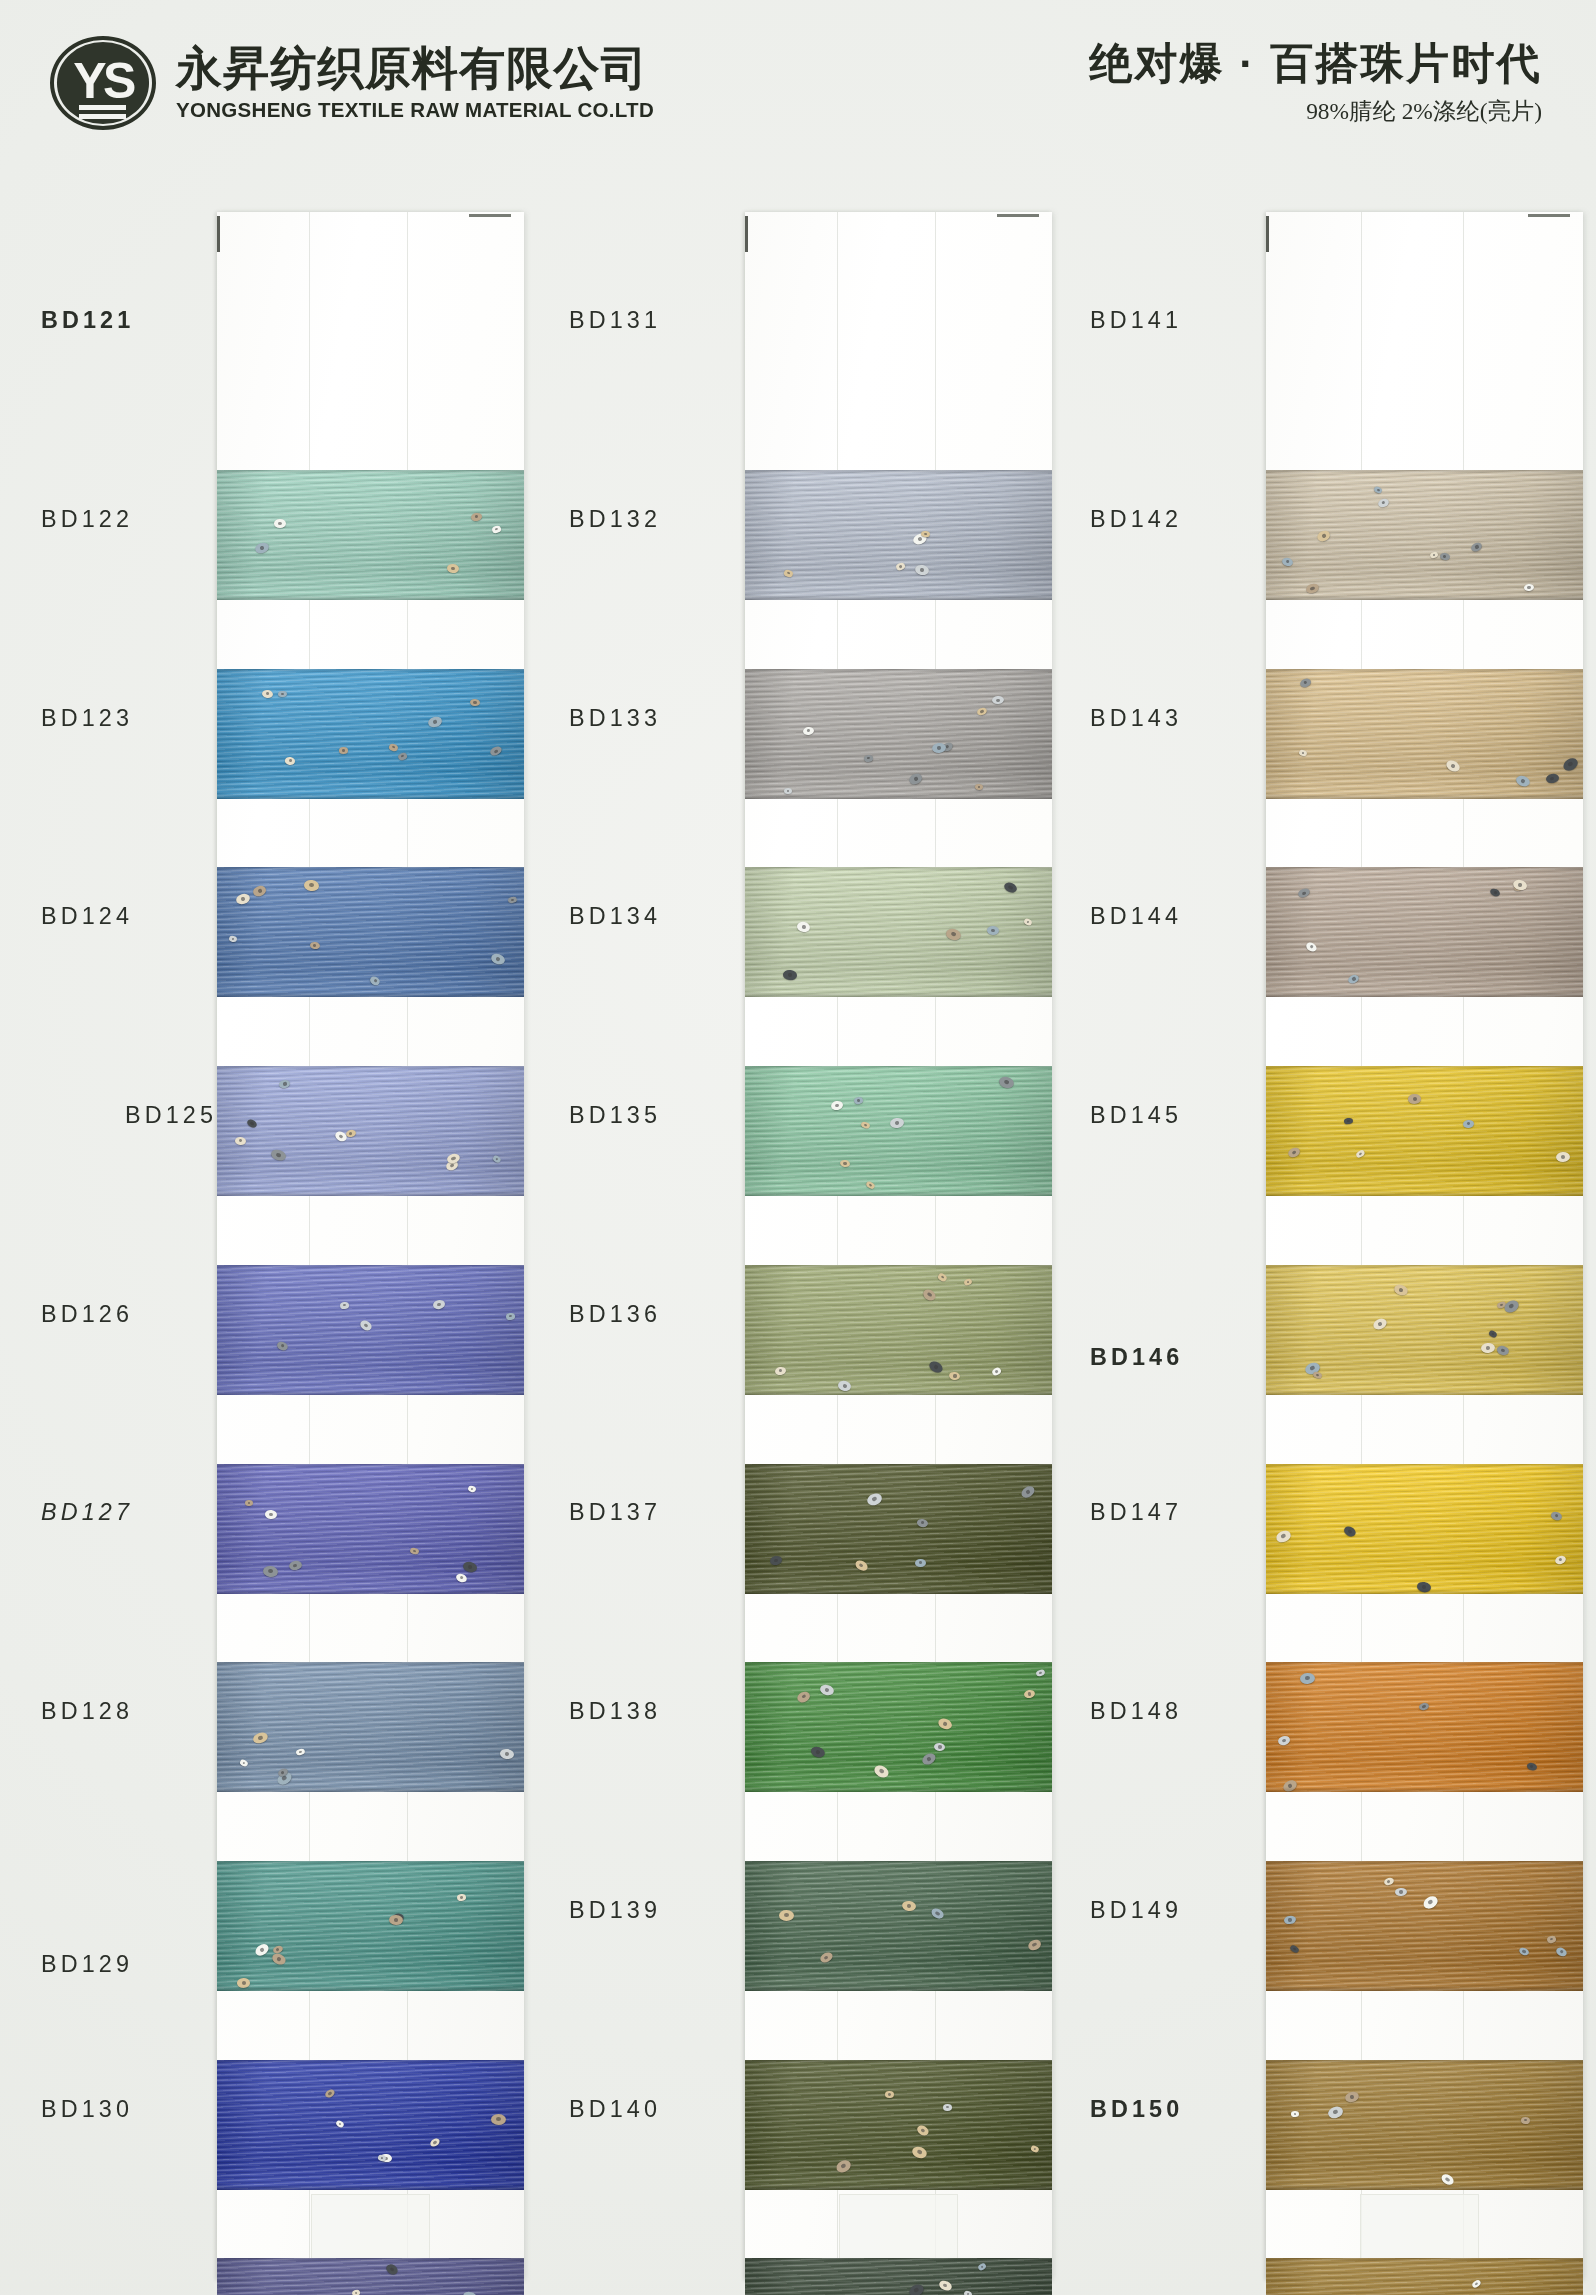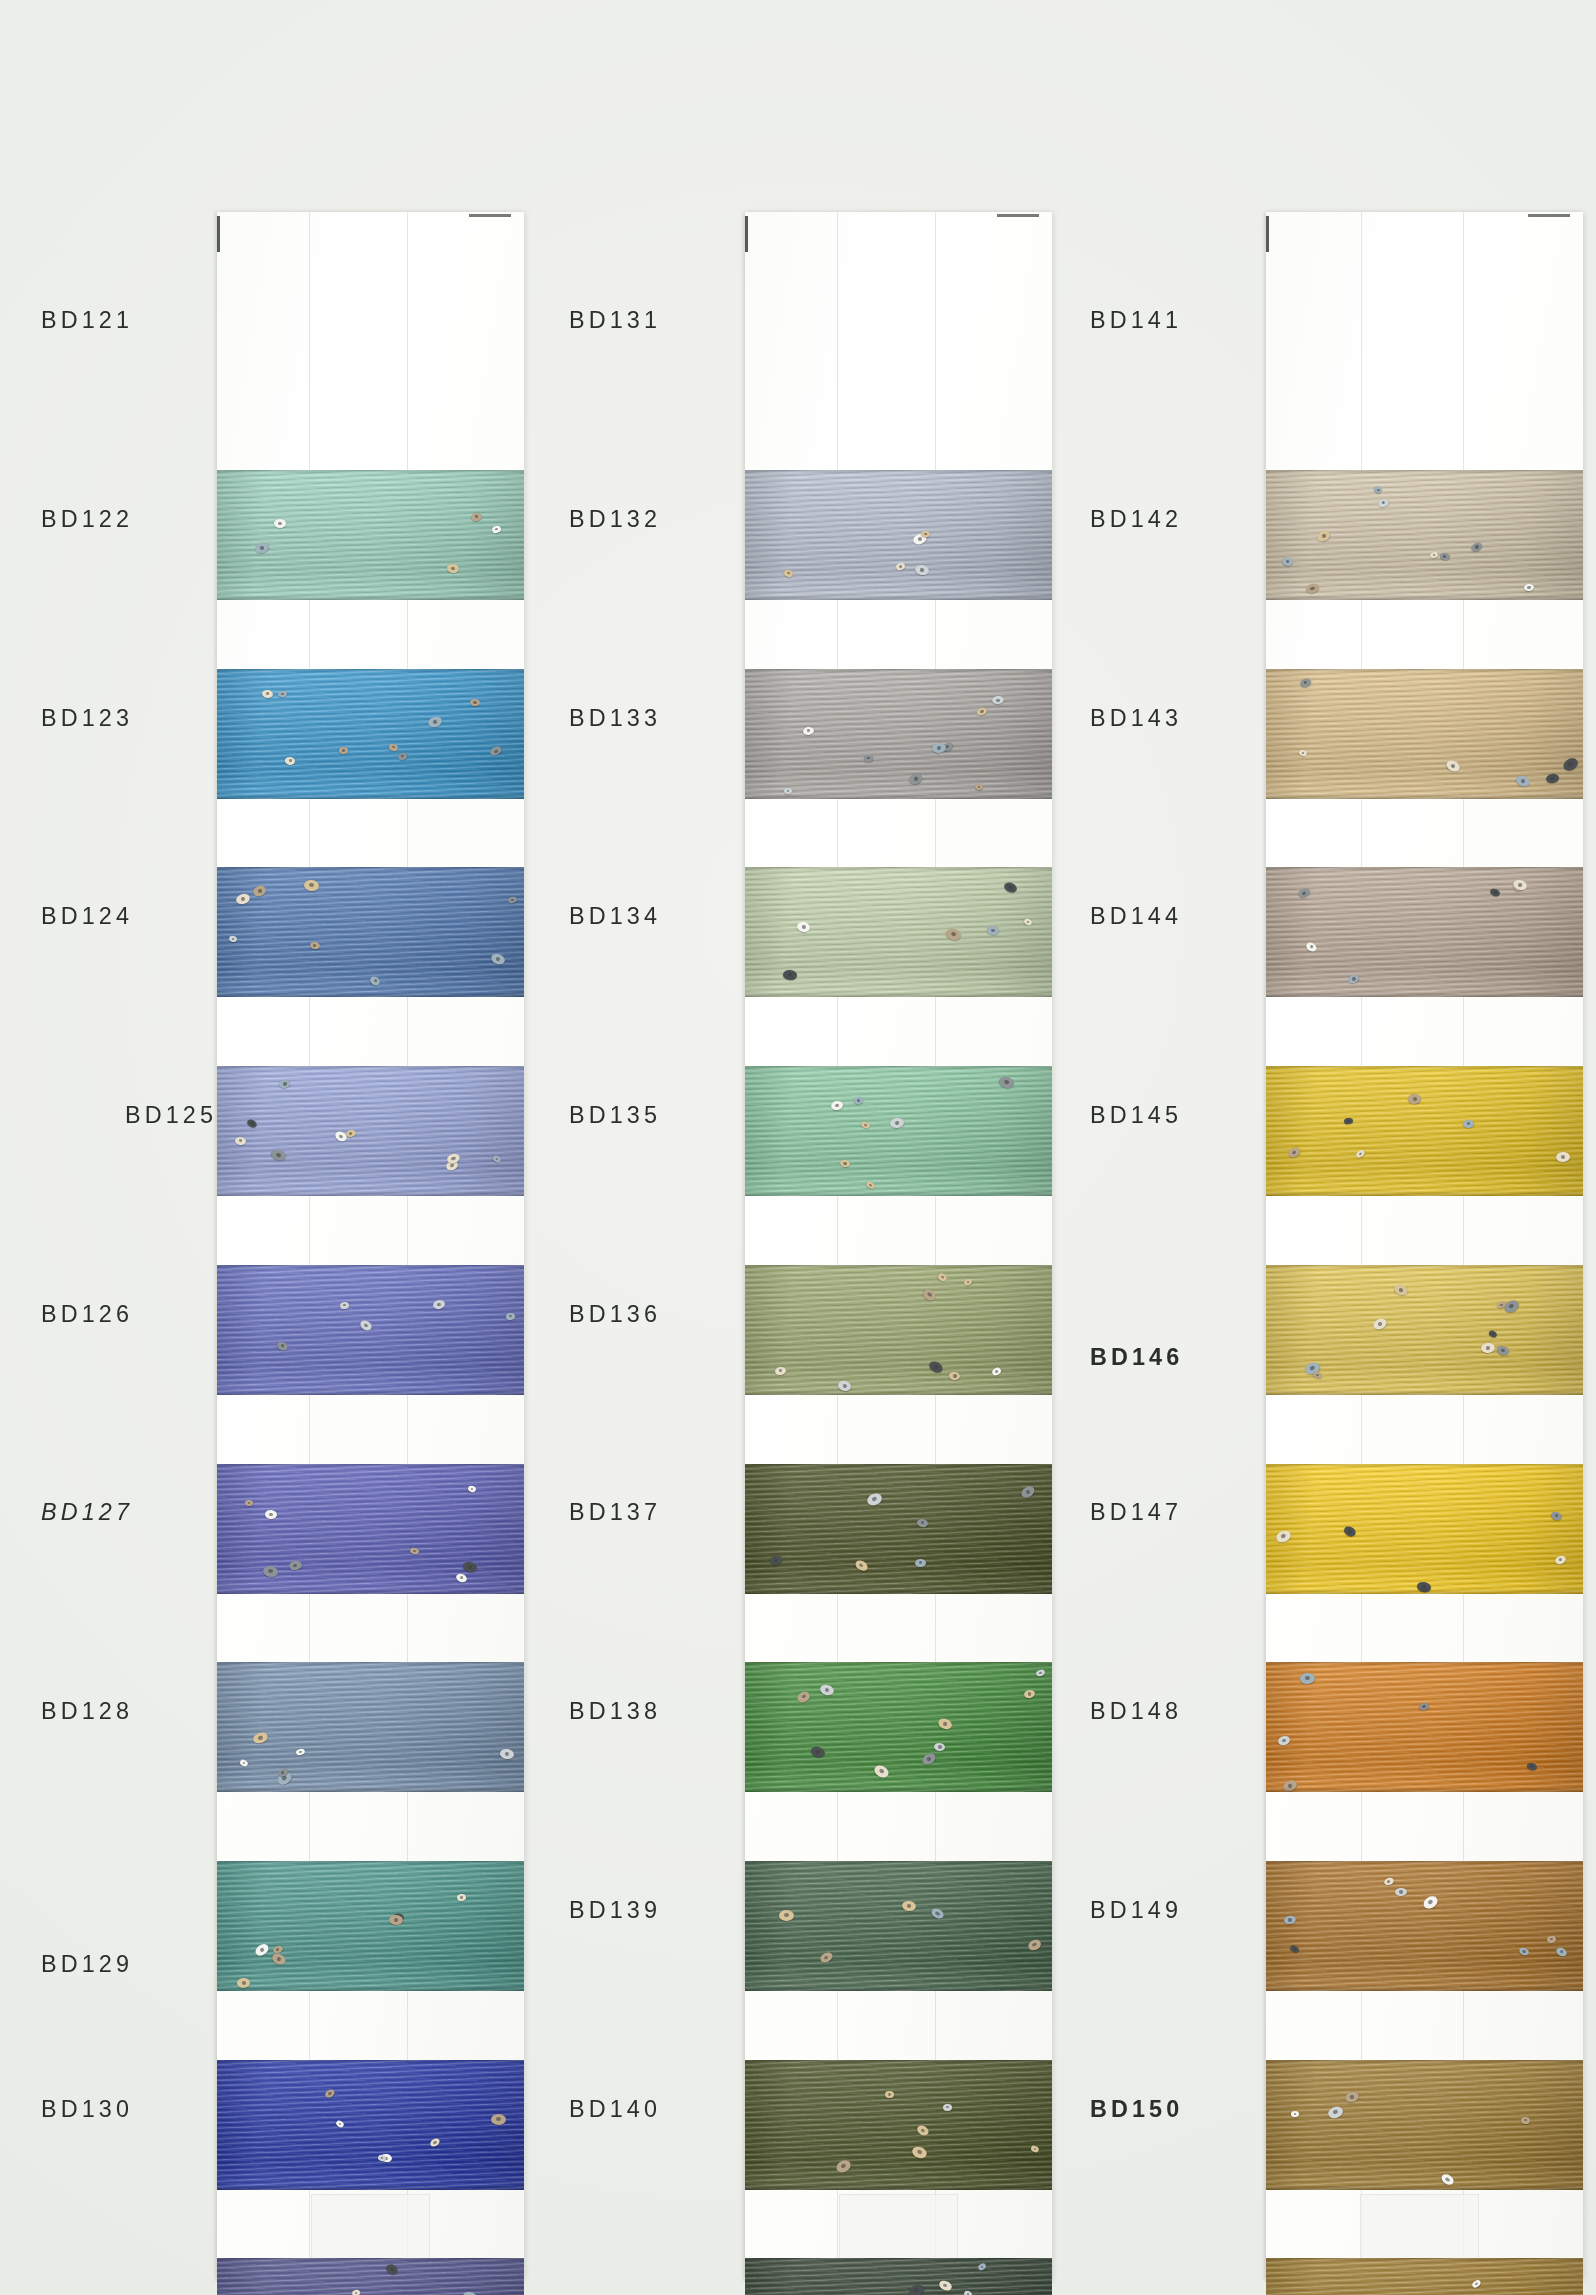--- a/index.html
+++ b/index.html
@@ -168,20 +168,42 @@
     font-weight:400;
     text-align:left;white-space:nowrap;
   }
   #col-2 .label{left:35px;}
 </style>
 </head>
 <body>
 
 <div id="page">
 
+  <div id="header">
+
+    <div id="logo-block">
+      <div id="logo-mark">
+        <div class="ring"></div>
+        <div class="disc"></div>
+        <div class="ys">YS</div>
+        <div class="bar"></div>
+        <div class="bar2"></div>
+      </div>
+      <div id="logo-text">
+        <div id="company-cn">永昇纺织原料有限公司</div>
+        <div id="company-en">YONGSHENG TEXTILE RAW MATERIAL CO.LTD</div>
+      </div>
+    </div>
+
+    <div id="slogan-block">
+      <div id="slogan-main">绝对爆 · 百搭珠片时代</div>
+      <div id="slogan-sub">98%腈纶 2%涤纶(亮片)</div>
+    </div>
+
+  </div>
 
   <div class="column" id="col-0">
       <div class="card">
         <div class="card-seam" style="left:30%"></div>
         <div class="card-seam" style="left:62%"></div>
         <div class="tick"></div>
         <div class="tick-r"></div>
         <div class="foot-label"></div>
         <div class="foot"></div>
         <div class="swatch" title="BD121" style="top: 258px; height: 130px;">
@@ -323,21 +345,21 @@
           <div class="base" style="background: linear-gradient(rgb(96, 97, 150) 0%, rgb(86, 87, 140) 35%, rgb(72, 73, 126) 78%, rgb(90, 91, 144) 100%);"></div>
           <div class="threads"></div>
           <div class="threads2"></div>
           <div class="shade"></div>
           <div class="sequin" style="width: 13.5px; height: 9.7px; left: 80.2183%; top: 26.2558%; background: rgb(159, 178, 189); transform: rotate(14.4722deg);"></div>
           <div class="sequin" style="width: 12.4px; height: 9px; left: 54.9193%; top: 5.41327%; background: rgb(74, 79, 82); transform: rotate(33.0476deg);"></div>
           <div class="sequin" style="width: 7.6px; height: 5.5px; left: 44.1297%; top: 24.2318%; background: rgb(232, 224, 204); transform: rotate(-16.9685deg);"></div>
           <div class="edge-top"></div>
         </div>
       </div>
-      <div class="label" style="top: 307px;">BD121</div>
+      <div class="label" style="top: 307px; font-weight: bold;">BD121</div>
       <div class="label" style="top: 506px;">BD122</div>
       <div class="label" style="top: 705px;">BD123</div>
       <div class="label" style="top: 903px;">BD124</div>
       <div class="label" style="top: 1102px; text-align: right;">BD125</div>
       <div class="label" style="top: 1301px;">BD126</div>
       <div class="label" style="top: 1499px; font-style: italic;">BD127</div>
       <div class="label" style="top: 1698px;">BD128</div>
       <div class="label" style="top: 1951px;">BD129</div>
       <div class="label" style="top: 2096px;">BD130</div>
     </div>

